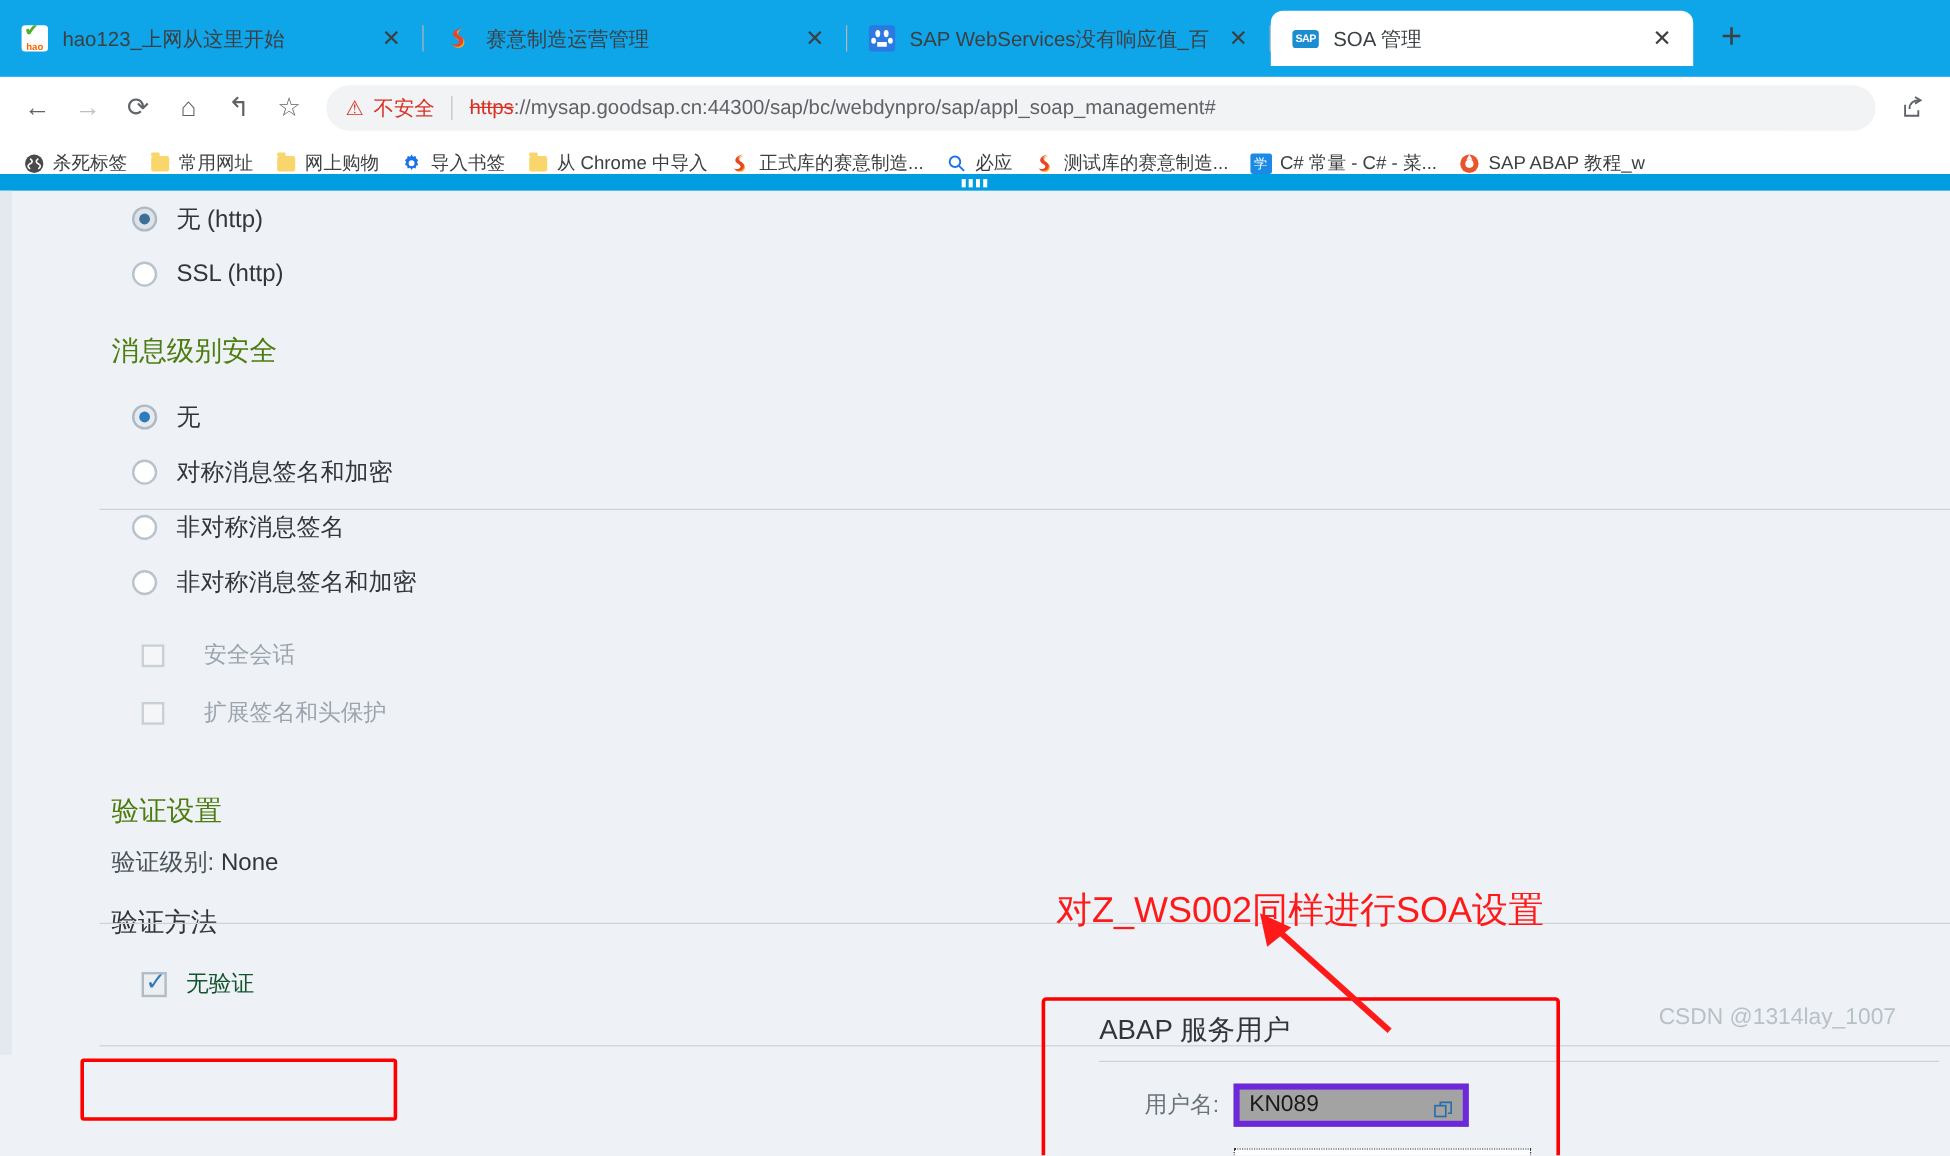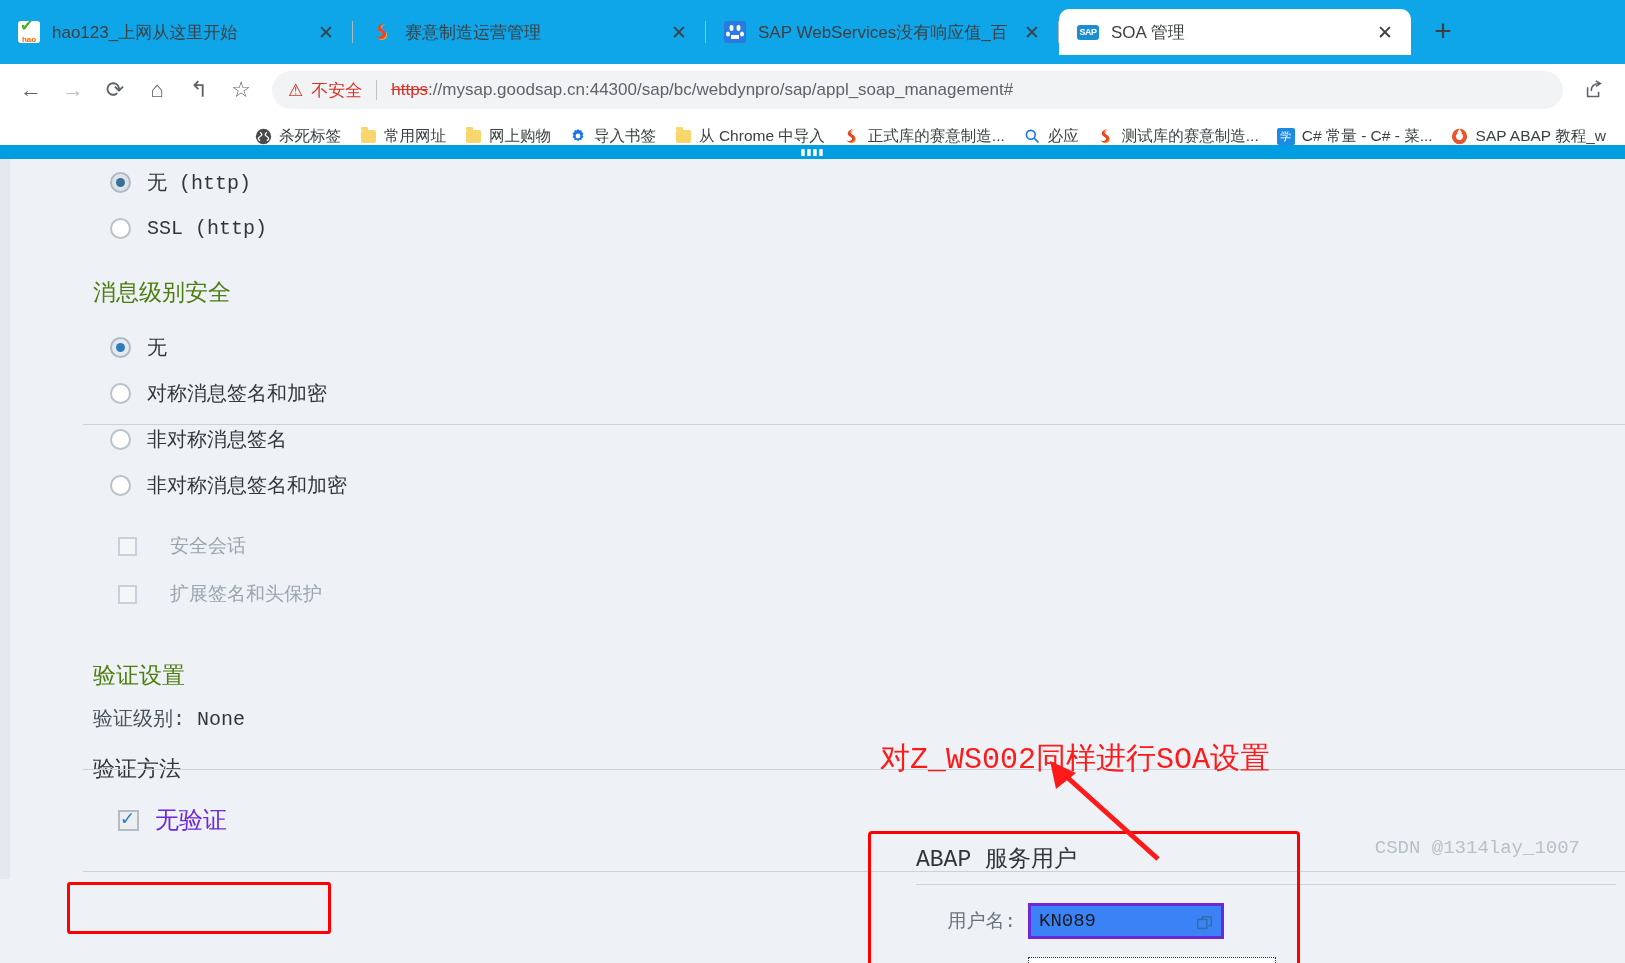--- a/index.html
+++ b/index.html
@@ -132,21 +132,20 @@
 
   .bookmarks {
     height: 40px;
     background: #ffffff;
     display: flex;
     align-items: center;
     padding: 0 10px;
     gap: 0px;
     border-bottom: 1px solid #dadce0;
     overflow: hidden;
-    justify-content: flex-end;
   }
   .bm {
     display: flex;
     align-items: center;
     gap: 7px;
     padding: 4px 9px;
     border-radius: 4px;
     white-space: nowrap;
     flex: 0 0 auto;
   }
@@ -193,21 +192,20 @@
     color: #ffffff;
     font-size: 9px;
     letter-spacing: 1px;
     line-height: 1;
   }
   .content {
     position: relative;
     height: 720px;
     background: #eef2f6;
     padding-left: 10px;
-    font-family: Liberation Mono, monospace;
   }
   .left-strip {
     position: absolute;
     left: 0; top: 0; bottom: 0;
     width: 10px;
     background: #e3e9ef;
   }
 
   .radio-row {
     display: flex;
@@ -305,21 +303,21 @@
     position: relative;
   }
   .cb-checked:after {
     content: "✓";
     position: absolute;
     left: 1px; top: -6px;
     font-size: 21px;
     color: #2f7bbf;
     font-weight: bold;
   }
-  .cb-checked-label { font-size: 24px; color: #6d28d9; }
+  .cb-checked-label { font-size: 19px; color: #14532d; }
 
   
   .abap-panel {
     position: absolute;
     left: 898px;
     top: 684px;
     width: 420px;
   }
   .abap-title {
     font-size: 23px;
@@ -342,22 +340,22 @@
   .field-label {
     font-size: 19px;
     color: #6a737c;
     width: 78px;
     text-align: right;
     flex: 0 0 78px;
   }
   .field-input {
     width: 196px;
     height: 36px;
-    background: #3b82f6;
-    border: 3px solid #6d28d9;
+    background: #a3a3a3;
+    border: 5px solid #6d28d9;
     box-sizing: border-box;
     display: flex;
     align-items: center;
     padding: 0 8px;
     position: relative;
   }
   .field-input.pw {
     width: 248px;
     border: 1px dotted #333;
     background: #ffffff;

